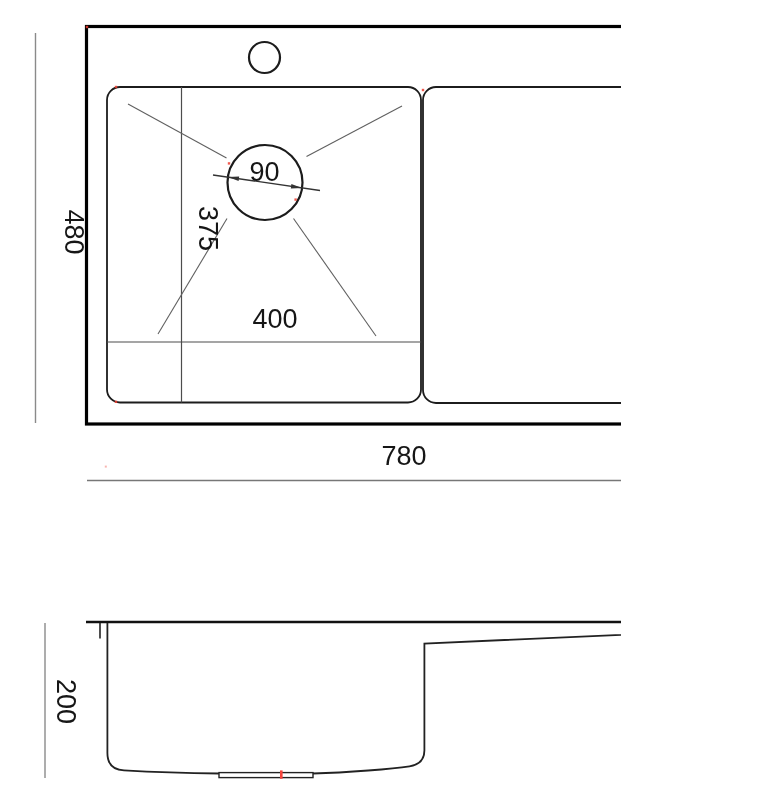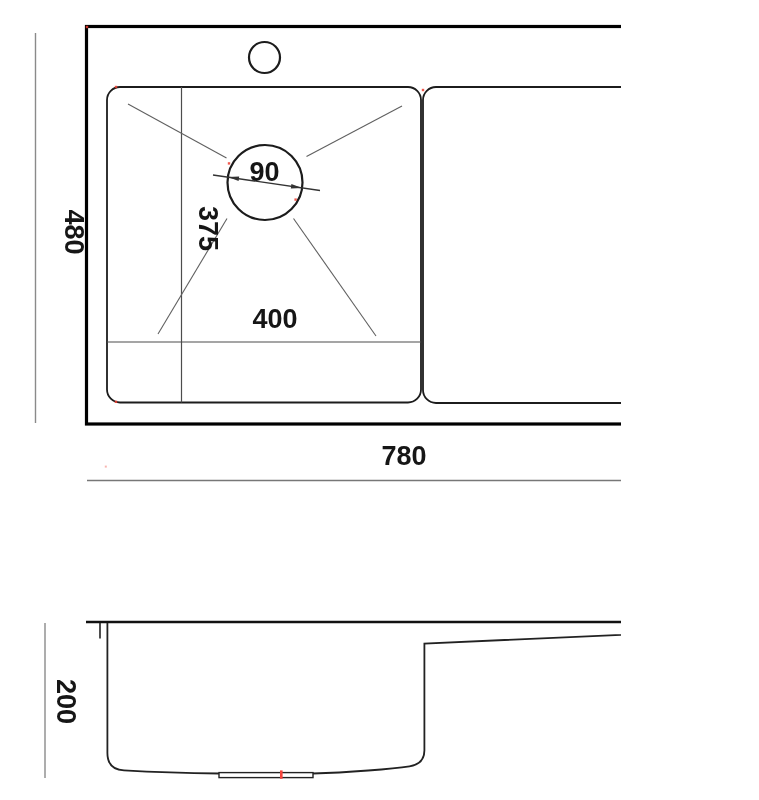--- a/index.html
+++ b/index.html
@@ -6,21 +6,20 @@
     margin: 0;
     padding: 0;
     background: #ffffff;
   }
   .stage {
     position: relative;
     width: 621px;
     height: 800px;
     background: #ffffff;
     overflow: hidden;
-    font-weight: bold;
   }
   svg.drawing {
     position: absolute;
     inset: 0;
     display: block;
   }
   .dim-text {
     font-family: "Liberation Sans", "DejaVu Sans", sans-serif;
     font-size: 27px;
     fill: #161616;

